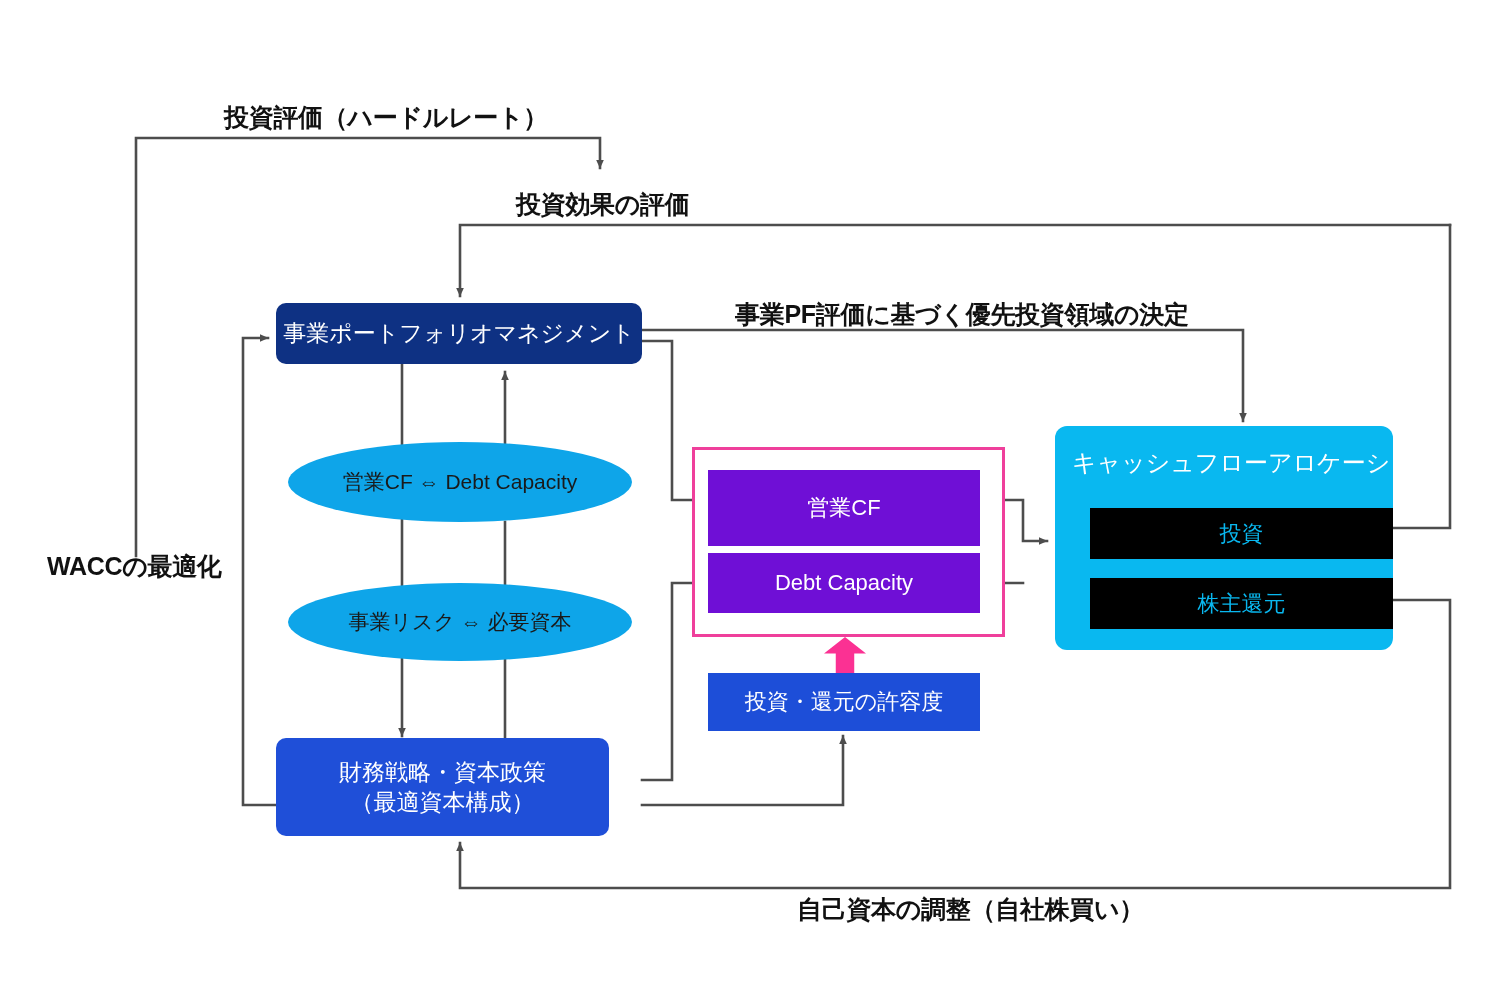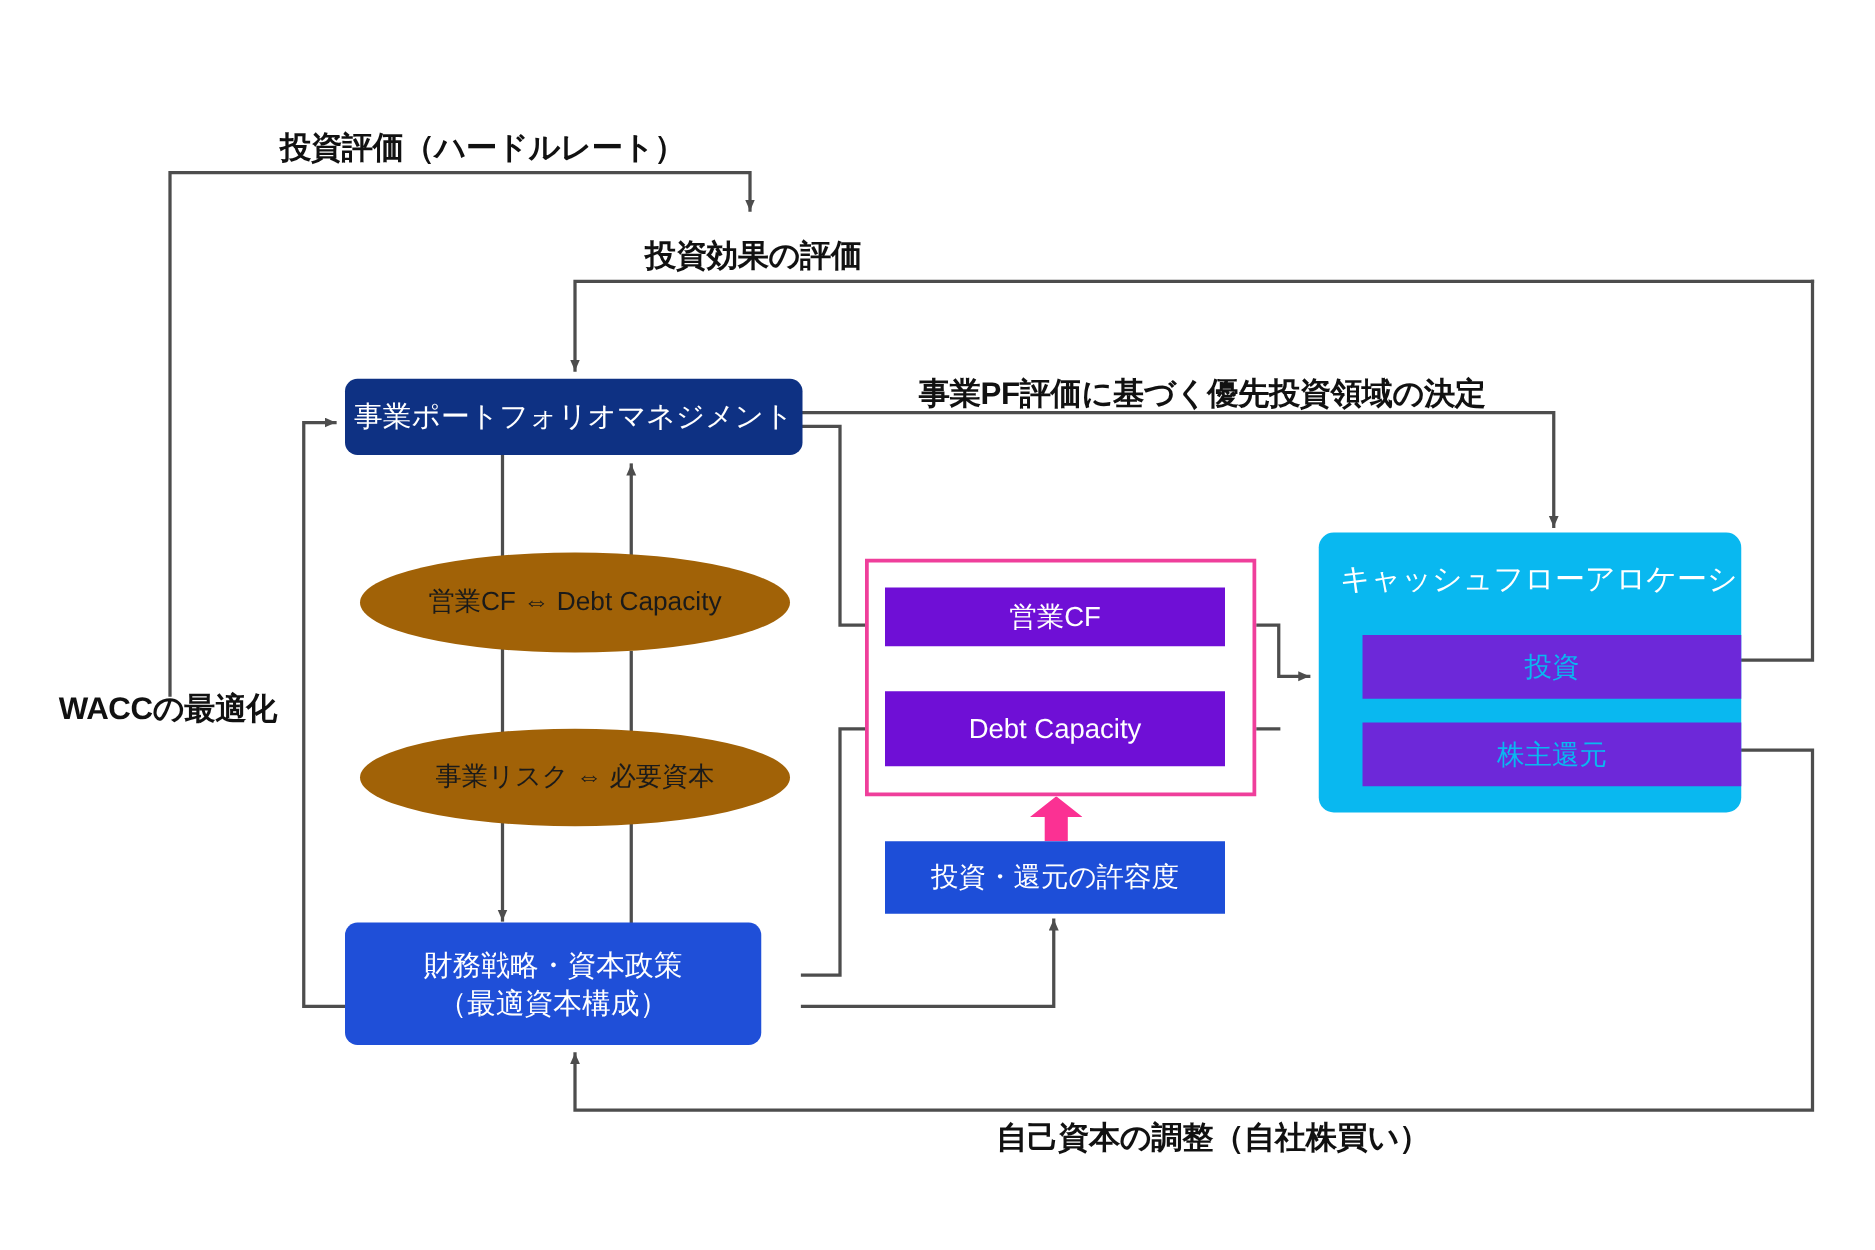--- a/index.html
+++ b/index.html
@@ -11,31 +11,31 @@
   .node{position:absolute;box-sizing:border-box;display:flex;align-items:center;
         justify-content:center;text-align:right;line-height:1.32;}
 
   .lbl{position:absolute;font-weight:bold;color:#111111;white-space:nowrap;letter-spacing:-0.3px;}
 
   
   .box-navy{background:#0e3183;color:#ffffff;border-radius:10px;font-size:23px;}
   
   .box-blue{background:#1f4fd8;color:#ffffff;border-radius:10px;font-size:23px;}
   
-  .ellipse{background:#a16207;border-radius:50%;color:#1a1a1a;font-size:21px;}
+  .ellipse{background:#0ea5e9;border-radius:50%;color:#1a1a1a;font-size:21px;}
   
   .pink-frame{border:3px solid #ef3f9b;background:#ffffff;}
   
   .box-purple{background:#6f0fd6;color:#ffffff;font-size:22px;}
   
   .box-magenta{background:#1d4ed8;color:#ffffff;font-size:22px;}
   
   .box-cyan{position:absolute;background:#09b8f0;border-radius:12px;}
   .cyan-title{position:absolute;color:#ffffff;font-size:24px;white-space:nowrap;}
-  .cyan-slot{position:absolute;background:#6d28d9;color:#09b8f0;font-size:22px;
+  .cyan-slot{position:absolute;background:#000000;color:#09b8f0;font-size:22px;
              display:flex;align-items:center;justify-content:center;}
 </style>
 </head>
 <body>
 
 <div id="stage">
 
   <svg class="edges" viewBox="0 0 1500 1000">
     <defs>
       <marker id="arrow" markerWidth="10" markerHeight="10" refX="8.4" refY="4" orient="auto" markerUnits="userSpaceOnUse">
@@ -96,21 +96,21 @@
     <span>事業リスク ⇔ 必要資本</span>
   </div>
 
   <div class="node box-blue" style="left:276px;top:738px;width:333px;height:98px;flex-direction:column;">
     <span>財務戦略・資本政策</span>
     <span>（最適資本構成）</span>
   </div>
 
   <div class="node pink-frame" style="left:692px;top:447px;width:313px;height:190px;"></div>
 
-  <div class="node box-purple" style="left:708px;top:470px;width:272px;height:47px;">
+  <div class="node box-purple" style="left:708px;top:470px;width:272px;height:76px;">
     <span>営業CF</span>
   </div>
 
   <div class="node box-purple" style="left:708px;top:553px;width:272px;height:60px;">
     <span>Debt Capacity</span>
   </div>
 
   <div style="position:absolute;left:824px;top:637px;width:42px;height:36px;background:#fb3193;
               clip-path:polygon(50% 0%,100% 46%,72% 46%,72% 100%,28% 100%,28% 46%,0% 46%);"></div>
 

